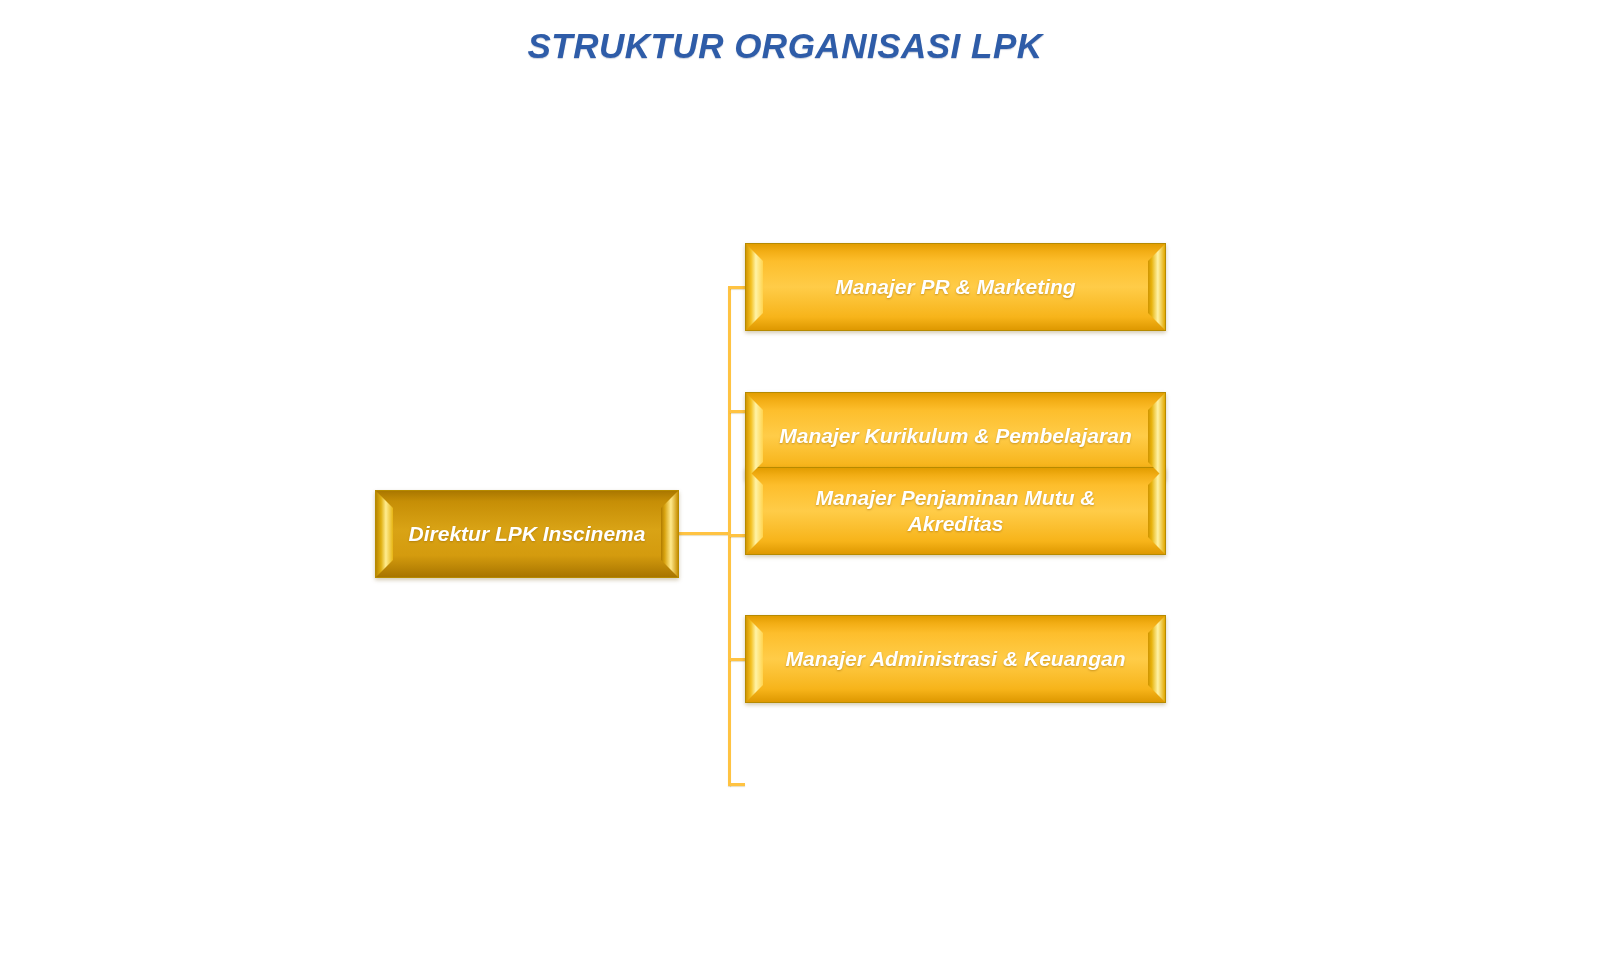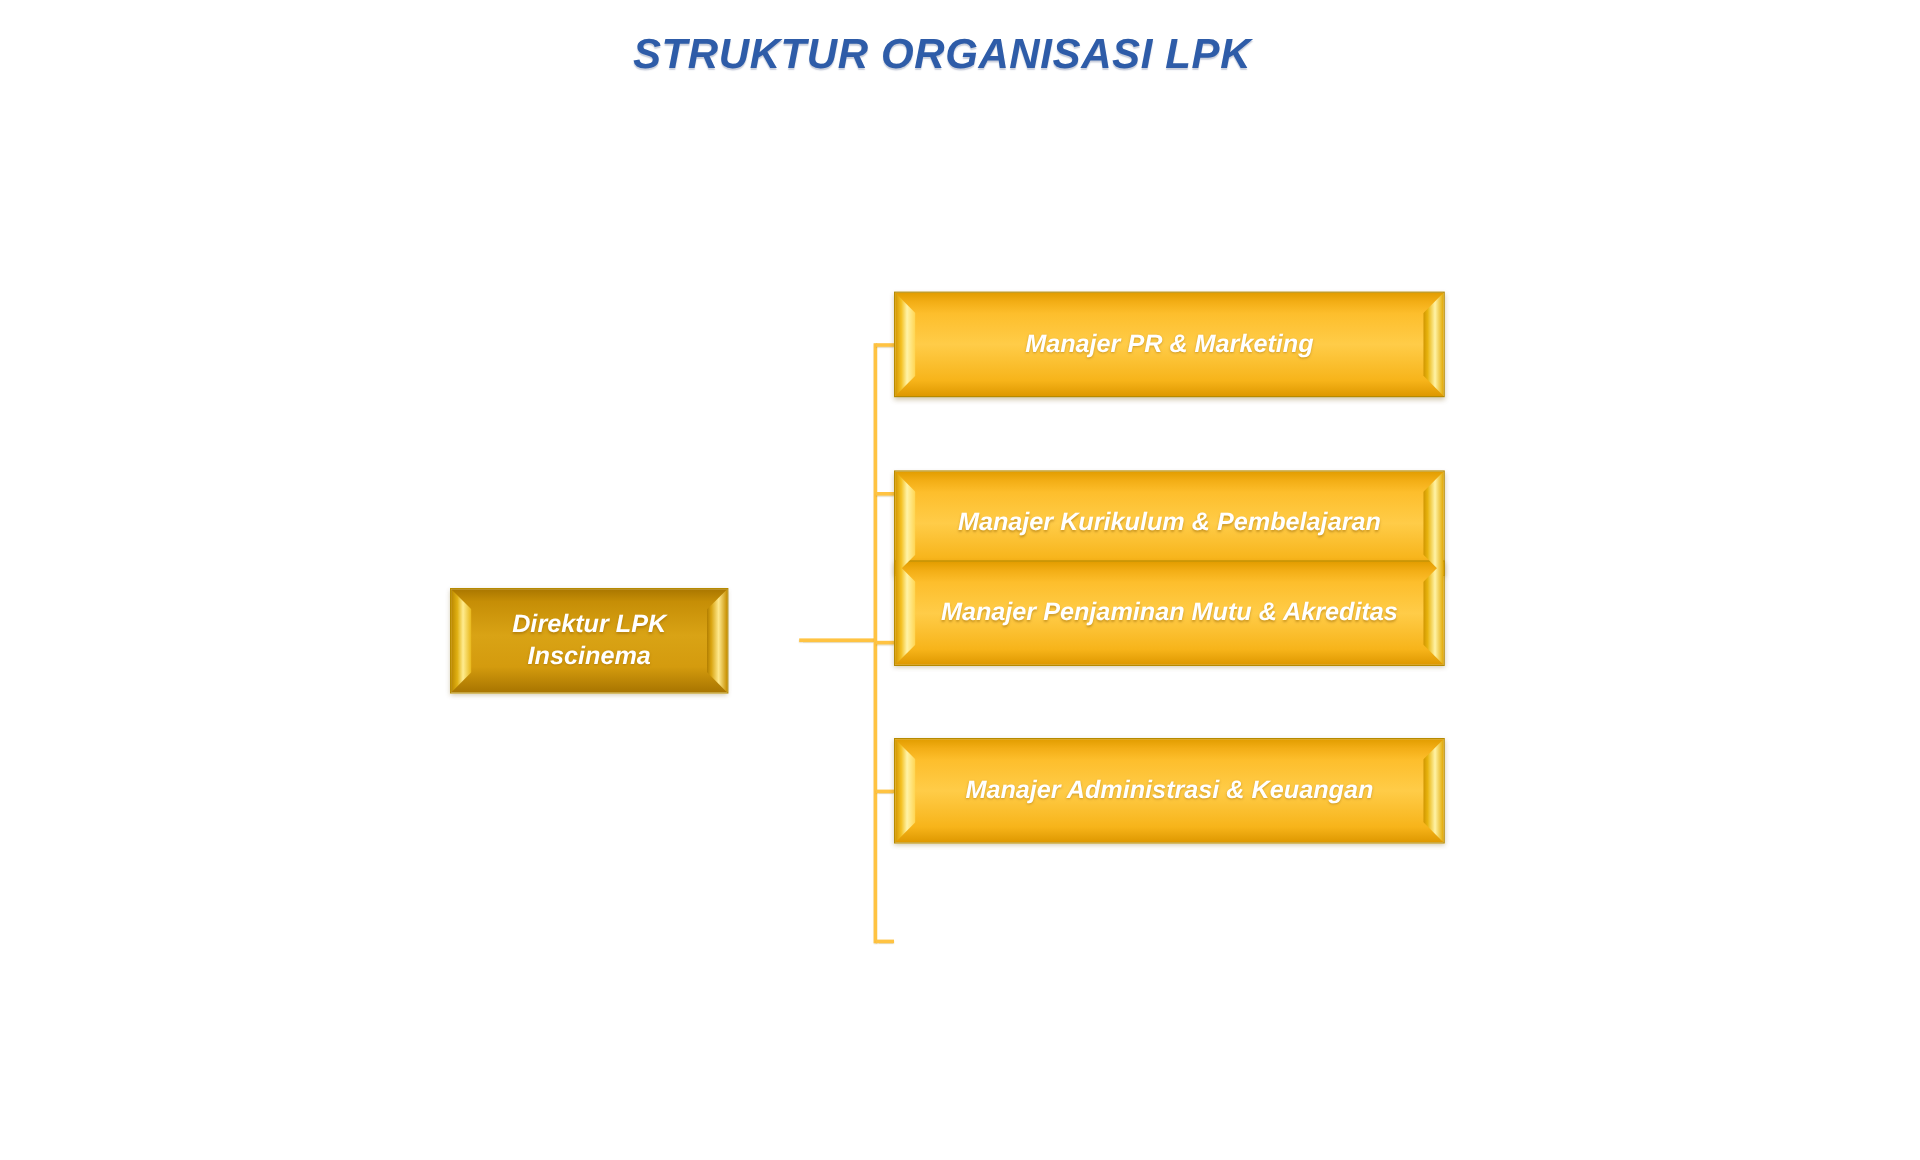--- a/index.html
+++ b/index.html
@@ -83,38 +83,38 @@
     right: 0; top: 0; bottom: 0;
     width: 17px;
     z-index: 1;
     background: linear-gradient(270deg, #E2A800 0%, #FFF3A6 42%, #E8B40E 78%, #CE9400 100%);
     clip-path: polygon(0 17px, 100% 0, 100% 100%, 0 calc(100% - 17px));
   }
 
   
   .node.child {
     left: 745px;
-    width: 459px;
+    width: 421px;
     height: 88px;
     background: linear-gradient(180deg,
       #E29D00 0%, #F3AE16 9%, #FDBE2C 20%,
       var(--child-box-fill, #FFCC48) 50%,
       #F7B41A 85%, #DE9800 100%);
   }
   .node.child-1 { top: 243px; }
   .node.child-2 { top: 367px; margin-top: 25px; }
   .node.child-3 { top: 467px; }
   .node.child-4 { top: 615px; }
   .node.child-5 { top: 740px; }
 
   
   .node.root {
     left: 375px;
     top: 490px;
-    width: 232px;
+    width: 304px;
     height: 88px;
     background: linear-gradient(180deg,
       #AA7700 0%, #C68E06 12%,
       var(--root-box-fill, #D9A315) 45%,
       #D49B0E 75%, #A87500 100%);
   }
   .node.root .label { padding: 0 14px; }
   .node.root::before {
     background: linear-gradient(90deg, #B98700 0%, #E0B012 30%, #FFEC8F 58%, #E7B514 100%);
   }

